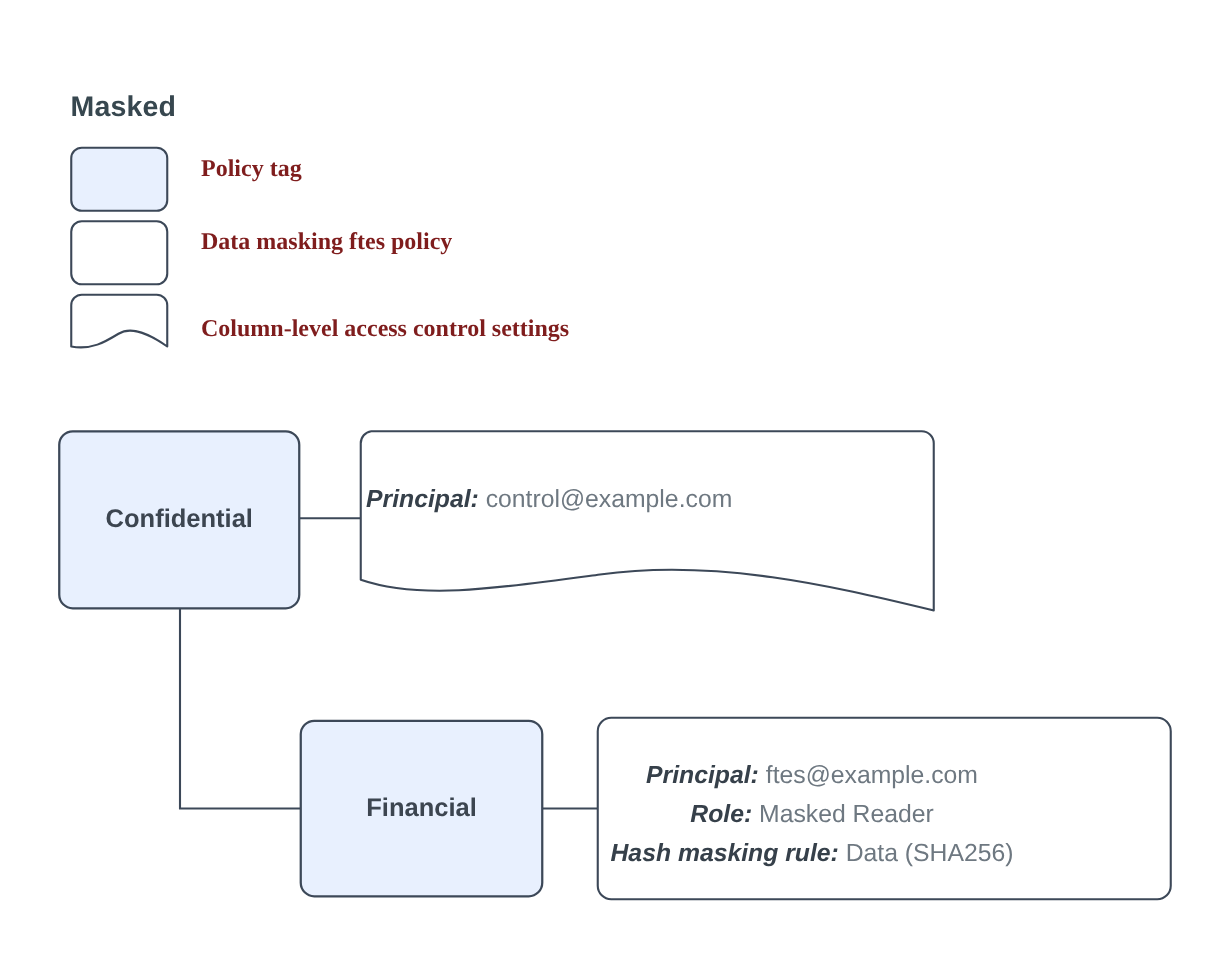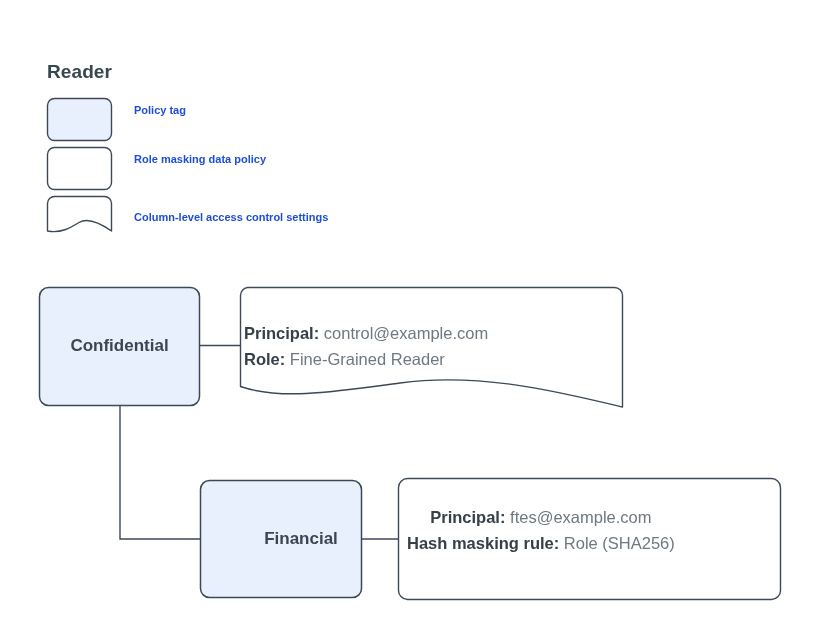--- a/index.html
+++ b/index.html
@@ -37,24 +37,25 @@
     top: 61px;
     font-size: 19px;
     font-weight: bold;
     color: #37474f;
     letter-spacing: 0.1px;
     white-space: nowrap;
   }
   .legend-label {
     position: absolute;
     left: 134px;
-    font-size: 11px;
+    font-size: 16px;
     font-weight: bold;
-    color: #1d4ed8;
+    color: #7f1d1d;
     white-space: nowrap;
+    font-family: Liberation Serif, serif;
   }
   #legend-label-0 { top: 104px; }
   #legend-label-1 { top: 153px; }
   #legend-label-2 { top: 201px; margin-top: 10px; }
 
   
   .node-label {
     position: absolute;
     font-size: 17px;
     font-weight: bold;
@@ -64,34 +65,34 @@
   }
   #node-label-confidential {
     left: 39px;
     top: 336px;
     width: 161px;
   }
   #node-label-financial {
     left: 200px;
     top: 529px;
     width: 162px;
-    margin-left: 20px;
   }
 
   
   .annot {
     position: absolute;
     font-size: 16.5px;
     line-height: 26px;
     color: #6b7680;
     white-space: nowrap;
   }
   .annot .k {
     font-weight: bold;
     color: #36404a;
+    font-style: italic;
   }
   .annot .v {
     font-weight: normal;
     color: #6e7881;
   }
   #annot-1 {
     left: 244px;
     top: 320px;
   }
   #annot-2 {
@@ -138,44 +139,44 @@
              L 622.5 407.0
              C 560 392.0 480 372.0 400 383.0
              C 330 392.5 280 400.0 240.5 386.5
              L 240.5 295.5
              A 8 8 0 0 1 247.5 287.5
              Z" fill="#ffffff" stroke="#3c4858" stroke-width="1.4" stroke-linejoin="round"></path>
 
     <rect x="398.5" y="478.5" width="382" height="121" rx="9" ry="9" fill="#ffffff" stroke="#3c4858" stroke-width="1.4"></rect>
   </svg>
 
-  <div id="legend-title">Reader</div>
+  <div id="legend-title">Masked</div>
 
   <div class="legend-label" id="legend-label-0">Policy tag</div>
-  <div class="legend-label" id="legend-label-1">Role masking data policy</div>
+  <div class="legend-label" id="legend-label-1">Data masking ftes policy</div>
   <div class="legend-label" id="legend-label-2">Column-level access control settings</div>
 
   <div class="node-label" id="node-label-confidential">Confidential</div>
   <div class="node-label" id="node-label-financial">Financial</div>
 
   <div class="annot" id="annot-1">
     <span class="annot-row">
       <span class="k">Principal:</span>
       <span class="v">control@example.com</span>
     </span>
-    <span class="annot-row">
-      <span class="k">Role:</span>
-      <span class="v">Fine-Grained Reader</span>
-    </span>
   </div>
 
   <div class="annot" id="annot-2">
     <span class="annot-row">
       <span class="k">Principal:</span>
       <span class="v">ftes@example.com</span>
     </span>
     <span class="annot-row">
+      <span class="k">Role:</span>
+      <span class="v">Masked Reader</span>
+    </span>
+    <span class="annot-row">
       <span class="k">Hash masking rule:</span>
-      <span class="v">Role (SHA256)</span>
+      <span class="v">Data (SHA256)</span>
     </span>
   </div>
 
 </div>
 
 </body></html>

